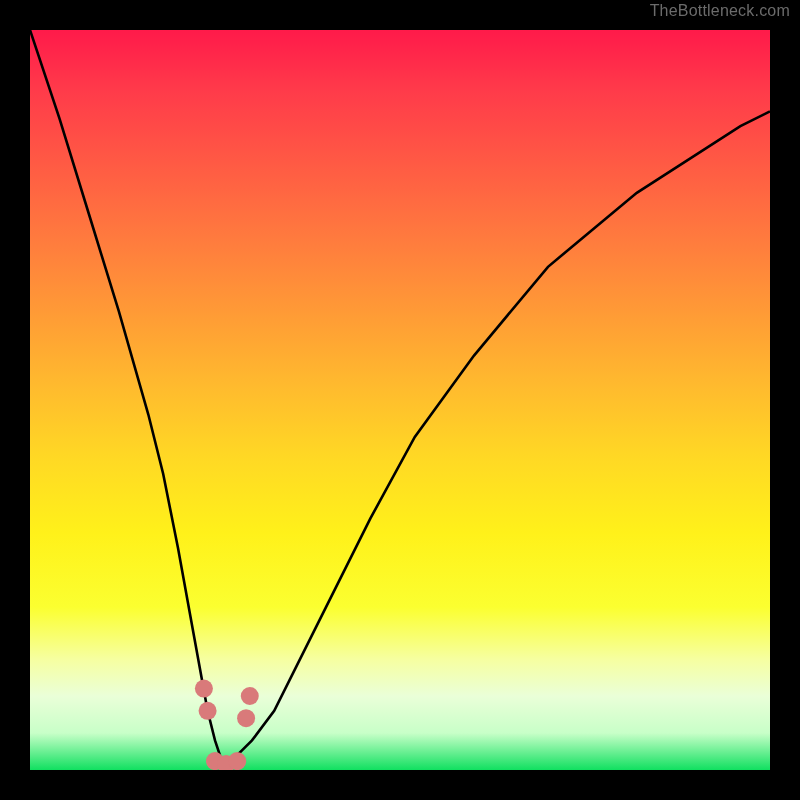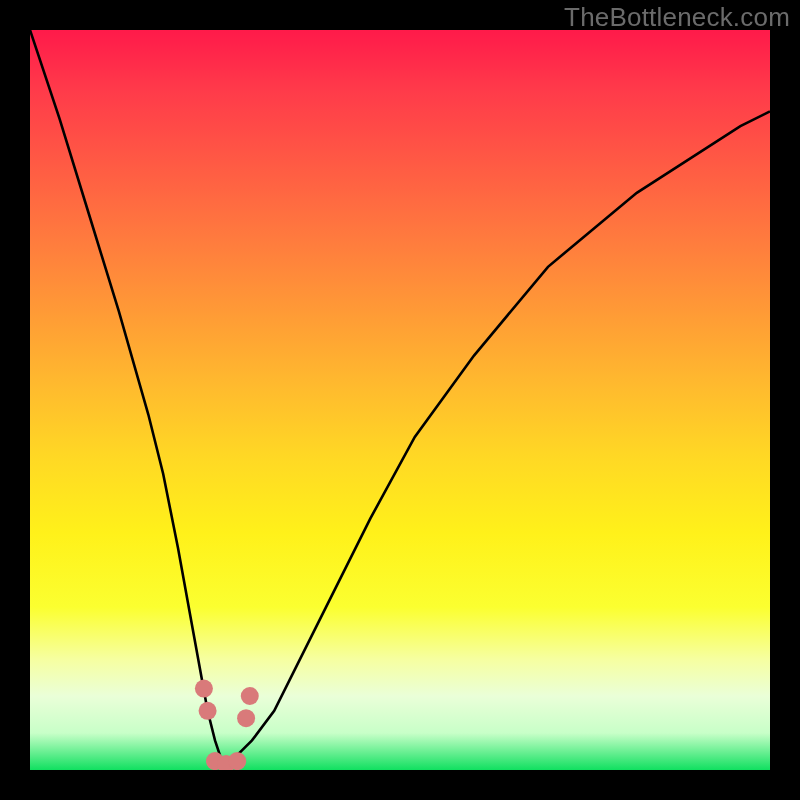--- a/index.html
+++ b/index.html
@@ -40,21 +40,21 @@
       #eaffd8 90%,
       #c8ffc8 95%,
       #10e060 100%
     );
   }
   .watermark {
     position: absolute;
     top: 2px;
     right: 10px;
     color: #6b6b6b;
-    font-size: 26px;
+    font-size: 16px;
     font-weight: 400;
     letter-spacing: 0.2px;
     user-select: none;
   }
   svg.overlay {
     position: absolute;
     left: 30px;
     top: 30px;
     width: 740px;
     height: 740px;

